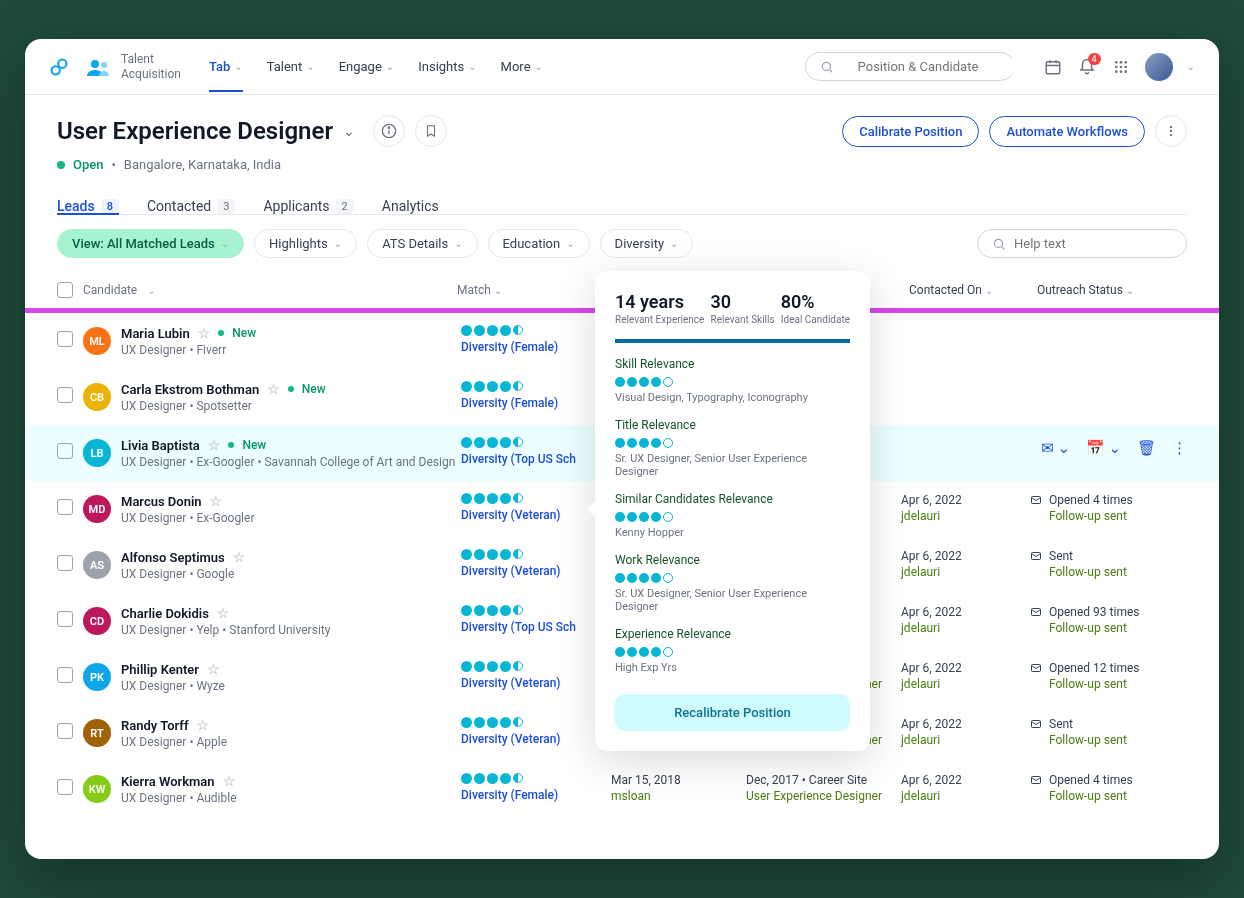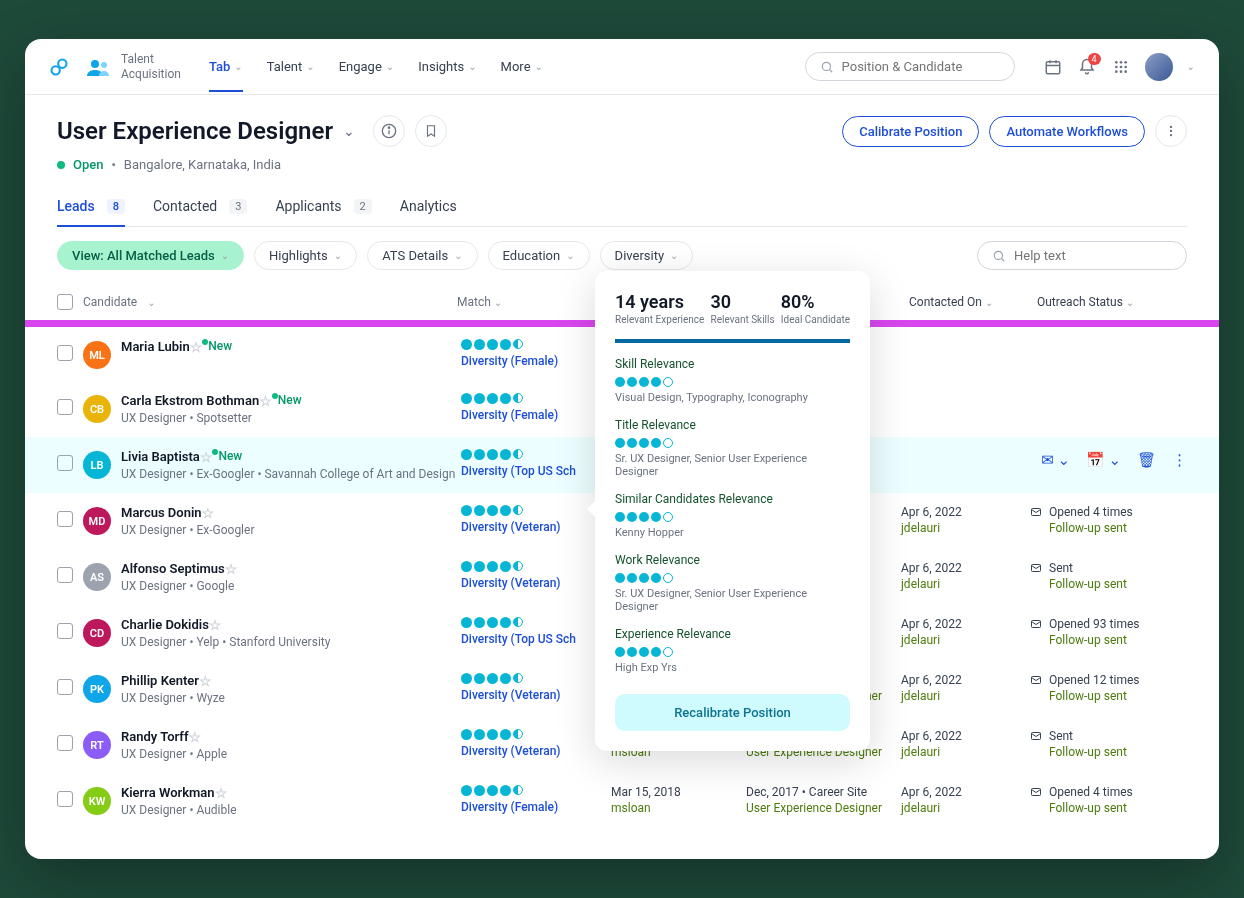--- a/index.html
+++ b/index.html
@@ -8,57 +8,57 @@
   .topbar{display:flex;align-items:center;padding:0 24px;height:56px;border-bottom:1px solid #e5e7eb;gap:16px}
   .logo{color:#0ea5e9;font-size:20px;font-weight:700}
   .logo svg{width:20px;height:20px}
   .brand{display:flex;align-items:center;gap:8px;font-size:12px;color:#6b7280;line-height:1.2}
   .brand-icon{display:flex;align-items:center;justify-content:center;width:28px;height:18px}
   .nav{display:flex;gap:24px;margin-left:12px}
   .nav-item{display:flex;align-items:center;gap:4px;font-size:13px;color:#374151;cursor:pointer;padding:18px 0;position:relative}
   .nav-item.active{color:#1d4ed8;font-weight:500}
   .nav-item.active::after{content:"";position:absolute;bottom:0;left:0;right:0;height:2px;background:#1d4ed8}
   .chev{font-size:10px;color:#9ca3af}
-  .search-box{margin-left:auto;display:flex;align-items:center;border:1px solid #d1d5db;border-radius:20px;padding:6px 14px;gap:8px;width:210px}
+  .search-box{margin-left:auto;display:flex;align-items:center;border:1px solid #d1d5db;border-radius:20px;padding:6px 14px;gap:24px;width:210px}
   .search-box input{border:none;outline:none;font-size:13px;flex:1;color:#6b7280}
   .topbar-icons{display:flex;align-items:center;gap:14px;margin-left:12px}
   .tb-icon{width:20px;height:20px;color:#6b7280;cursor:pointer;position:relative;display:flex;align-items:center;justify-content:center}
   .badge{position:absolute;top:-4px;right:-4px;background:#ef4444;color:#fff;font-size:9px;border-radius:8px;padding:0 4px;line-height:12px;min-width:12px;text-align:center}
   .avatar{width:28px;height:28px;border-radius:50%;background:linear-gradient(135deg,#8b9dc3,#3b5998);cursor:pointer}
   .header{padding:20px 32px 0}
   .title-row{display:flex;align-items:center;gap:10px}
   .page-title{font-size:24px;font-weight:600;color:#111827}
   .icon-btn{width:32px;height:32px;border:1px solid #e5e7eb;border-radius:50%;display:flex;align-items:center;justify-content:center;cursor:pointer;color:#6b7280}
   .header-actions{margin-left:auto;display:flex;gap:10px;align-items:center}
   .btn-outline{border:1px solid #1d4ed8;color:#1d4ed8;background:#fff;border-radius:18px;padding:7px 16px;font-size:13px;cursor:pointer;font-weight:500}
   .meta-row{display:flex;align-items:center;gap:8px;margin-top:10px;font-size:13px;color:#6b7280}
   .status-dot{width:8px;height:8px;border-radius:50%;background:#10b981}
   .status-open{color:#059669;font-weight:500}
   .tabs{display:flex;gap:28px;margin-top:26px;border-bottom:1px solid #e5e7eb}
-  .tab{display:flex;align-items:center;gap:12px;font-size:14px;color:#374151;padding-bottom:12px;cursor:pointer;position:relative}
+  .tab{display:flex;align-items:center;gap:6px;font-size:14px;color:#374151;cursor:pointer;position:relative}
   .tab.active{color:#1d4ed8;font-weight:500}
   .tab.active::after{content:"";position:absolute;bottom:-1px;left:0;right:0;height:2px;background:#1d4ed8}
   .tab-count{background:#eef2ff;color:#1d4ed8;font-size:11px;border-radius:4px;padding:1px 6px}
   .tab:not(.active) .tab-count{background:#f3f4f6;color:#6b7280}
   .filters{padding:14px 32px;display:flex;gap:10px;align-items:center}
   .chip{border:1px solid #e5e7eb;border-radius:18px;padding:6px 14px;font-size:13px;color:#374151;cursor:pointer;display:flex;align-items:center;gap:6px;background:#fff}
   .chip.primary{background:#a7f3d0;border-color:#a7f3d0;color:#065f46;font-weight:500}
   .help-search{margin-left:auto;display:flex;align-items:center;border:1px solid #d1d5db;border-radius:18px;padding:6px 14px;gap:8px;width:210px}
   .help-search input{border:none;outline:none;font-size:13px;flex:1;color:#6b7280}
-  .list-header{display:flex;align-items:center;padding:10px 32px;font-size:12px;color:#6b7280;border-bottom:7px solid #d946ef}
+  .list-header{display:flex;align-items:center;padding:10px 32px;font-size:12px;color:#6b7280;border-bottom:5px solid #d946ef}
   .col-cand{width:400px;display:flex;align-items:center;gap:10px}
   .col-match{width:150px}
   .checkbox{width:16px;height:16px;border:1.5px solid #9ca3af;border-radius:3px;cursor:pointer;flex-shrink:0}
   .rows{overflow-y:auto}
   .row{display:flex;align-items:flex-start;padding:12px 32px;position:relative}
   .row.hover{background:#ecfeff}
   .row .checkbox{margin-top:6px}
   .av{width:28px;height:28px;border-radius:50%;display:flex;align-items:center;justify-content:center;font-size:11px;font-weight:600;color:#fff;margin-left:10px;margin-top:2px;flex-shrink:0}
   .cand-info{margin-left:10px;width:340px}
-  .cand-name{font-size:13px;font-weight:600;color:#111827;display:flex;}
+  .cand-name{font-size:13px;font-weight:600;color:#111827;display:flex;align-items:center;gap:8px}
   .star{color:#d1d5db;font-size:14px}
   .new-dot{width:6px;height:6px;border-radius:50%;background:#10b981}
   .new-text{color:#059669;font-size:12px;font-weight:500}
   .cand-sub{font-size:12px;color:#6b7280;margin-top:2px}
   .match-col{width:150px}
   .dots{display:flex;gap:2px}
   .dot{width:11px;height:11px;border-radius:50%;background:#06b6d4}
   .dot.half{background:linear-gradient(90deg,#06b6d4 50%,#fff 50%);border:1px solid #06b6d4;width:10px;height:10px}
   .dot.empty{background:#fff;border:1px solid #06b6d4;width:10px;height:10px}
   .diversity{font-size:12px;color:#1d4ed8;font-weight:500;margin-top:4px}
@@ -277,20 +277,21 @@
       <div class="row">
         <span class="checkbox"></span>
         <div class="av" style="background:#f97316">ML</div>
         <div class="cand-info">
           <div class="cand-name">
             <span>Maria Lubin</span>
             <span class="star">☆</span>
             <span class="new-dot"></span>
             <span class="new-text">New</span>
           </div>
+          <div class="cand-sub">UX Designer  •  Fiverr</div>
         </div>
         <div class="match-col">
           <div class="dots">
             <span class="dot"></span>
             <span class="dot"></span>
             <span class="dot"></span>
             <span class="dot"></span>
             <span class="dot half"></span>
           </div>
           <div class="diversity">Diversity (Female)</div>
@@ -526,21 +527,21 @@
               <rect x="3" y="5" width="18" height="14" rx="2"></rect>
               <path d="M3 7l9 6 9-6"></path>
             </svg>
             <span>Opened 12 times</span>
           </div>
           <div class="mid-sub" style="margin-left:20px">Follow-up sent</div>
         </div>
       </div>
       <div class="row">
         <span class="checkbox"></span>
-        <div class="av" style="background:#8b5cf6">RT</div>
+        <div class="av" style="background:#a16207">RT</div>
         <div class="cand-info">
           <div class="cand-name">
             <span>Randy Torff</span>
             <span class="star">☆</span>
           </div>
           <div class="cand-sub">UX Designer  •  Apple</div>
         </div>
         <div class="match-col">
           <div class="dots">
             <span class="dot"></span>

